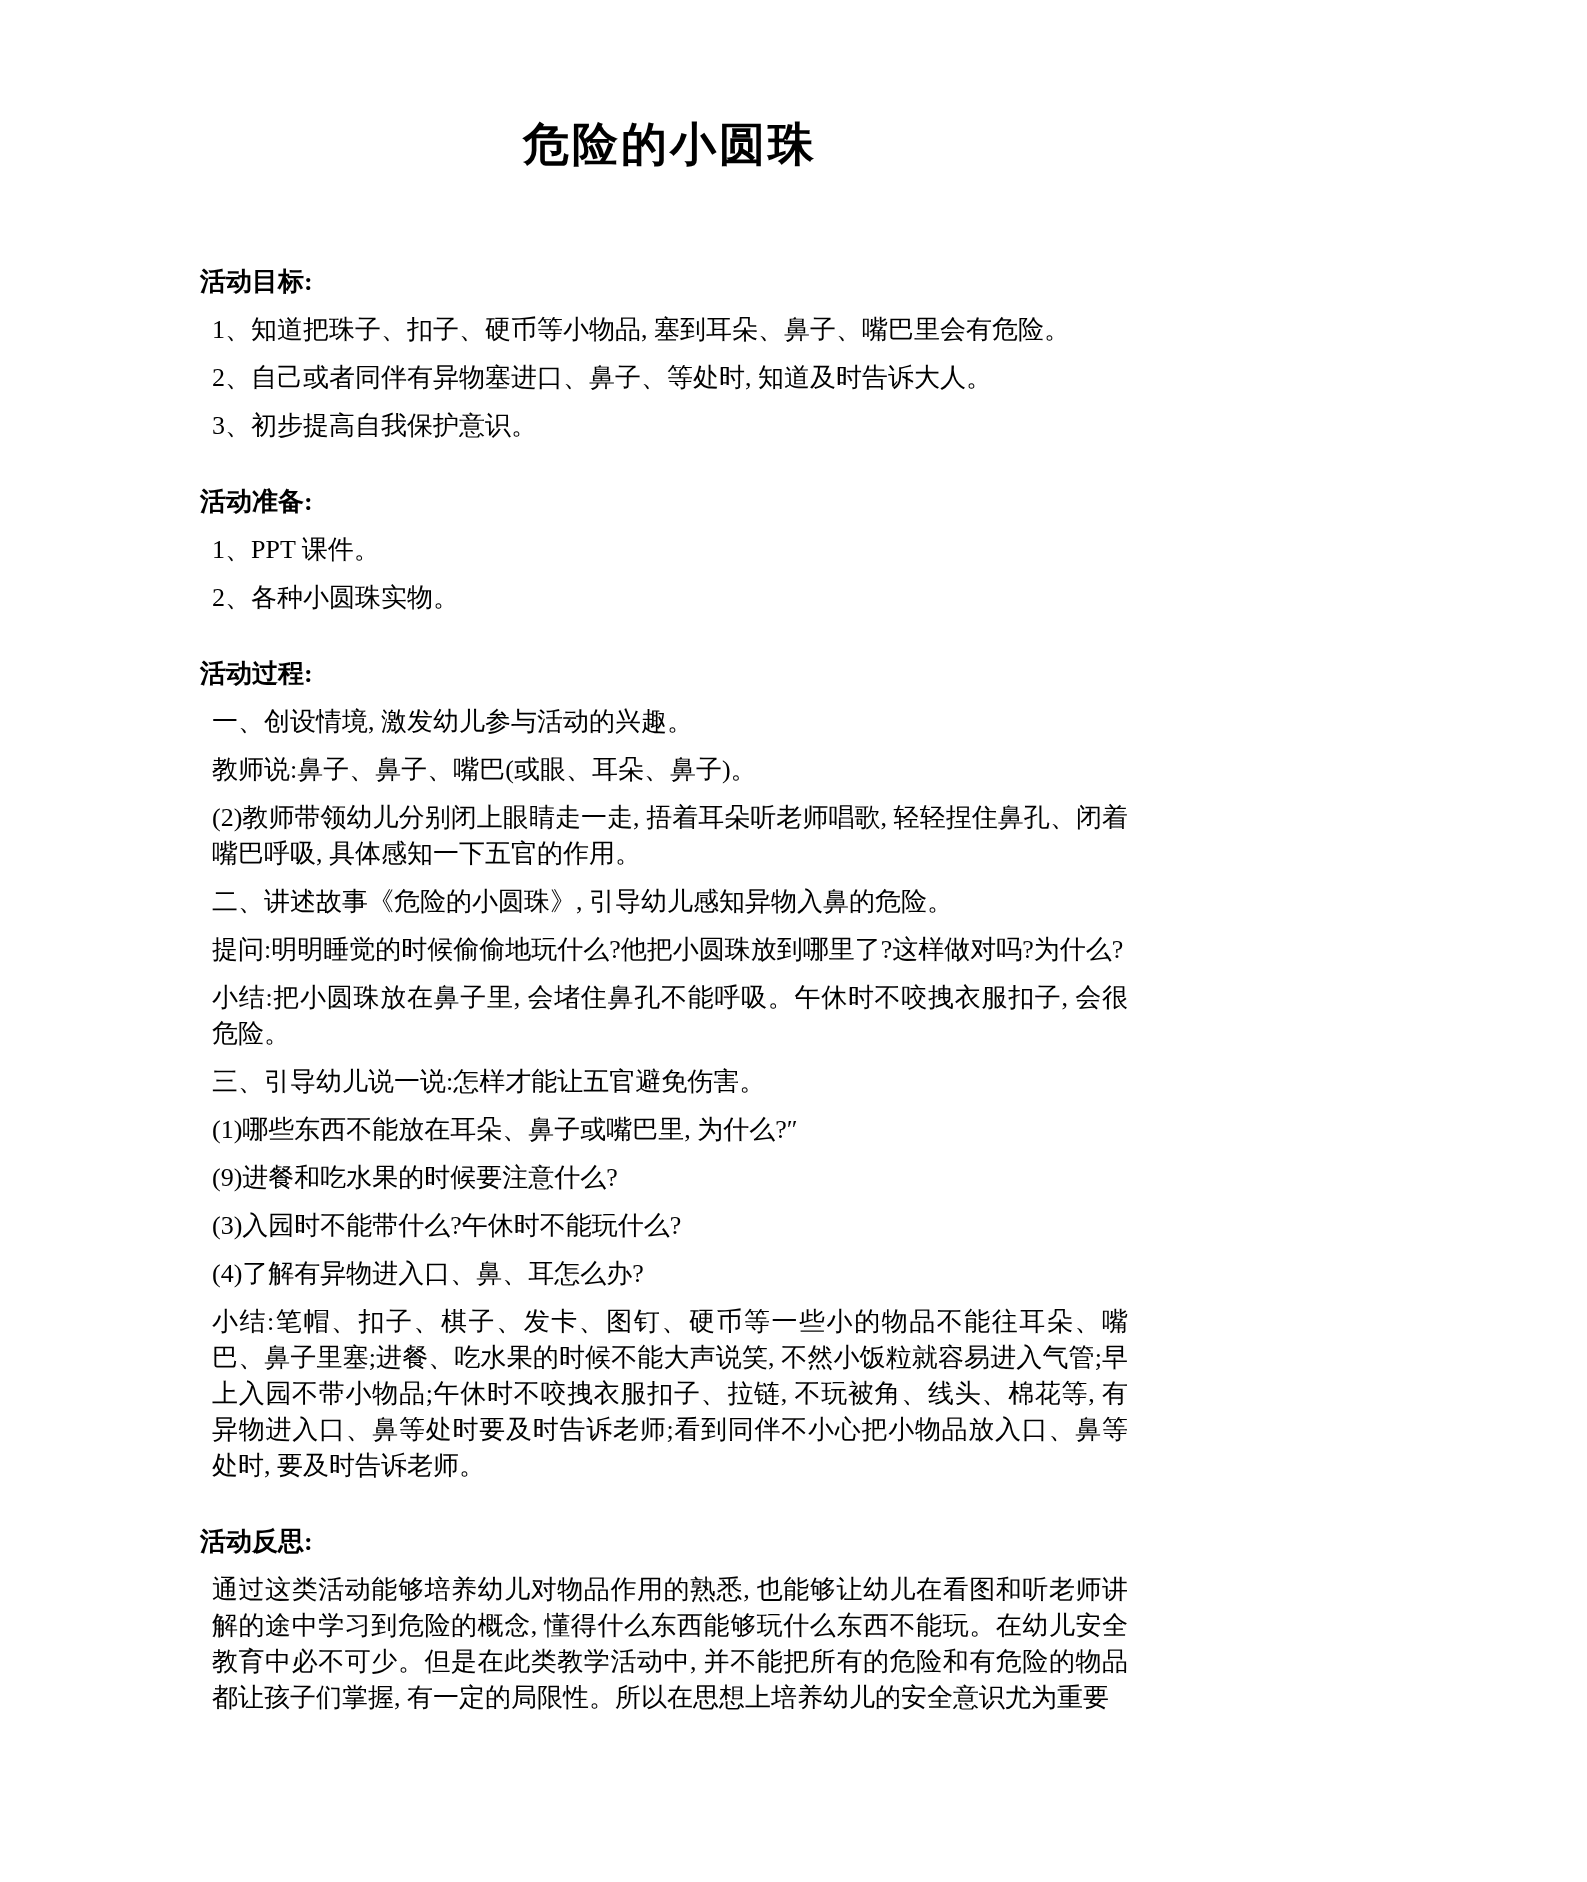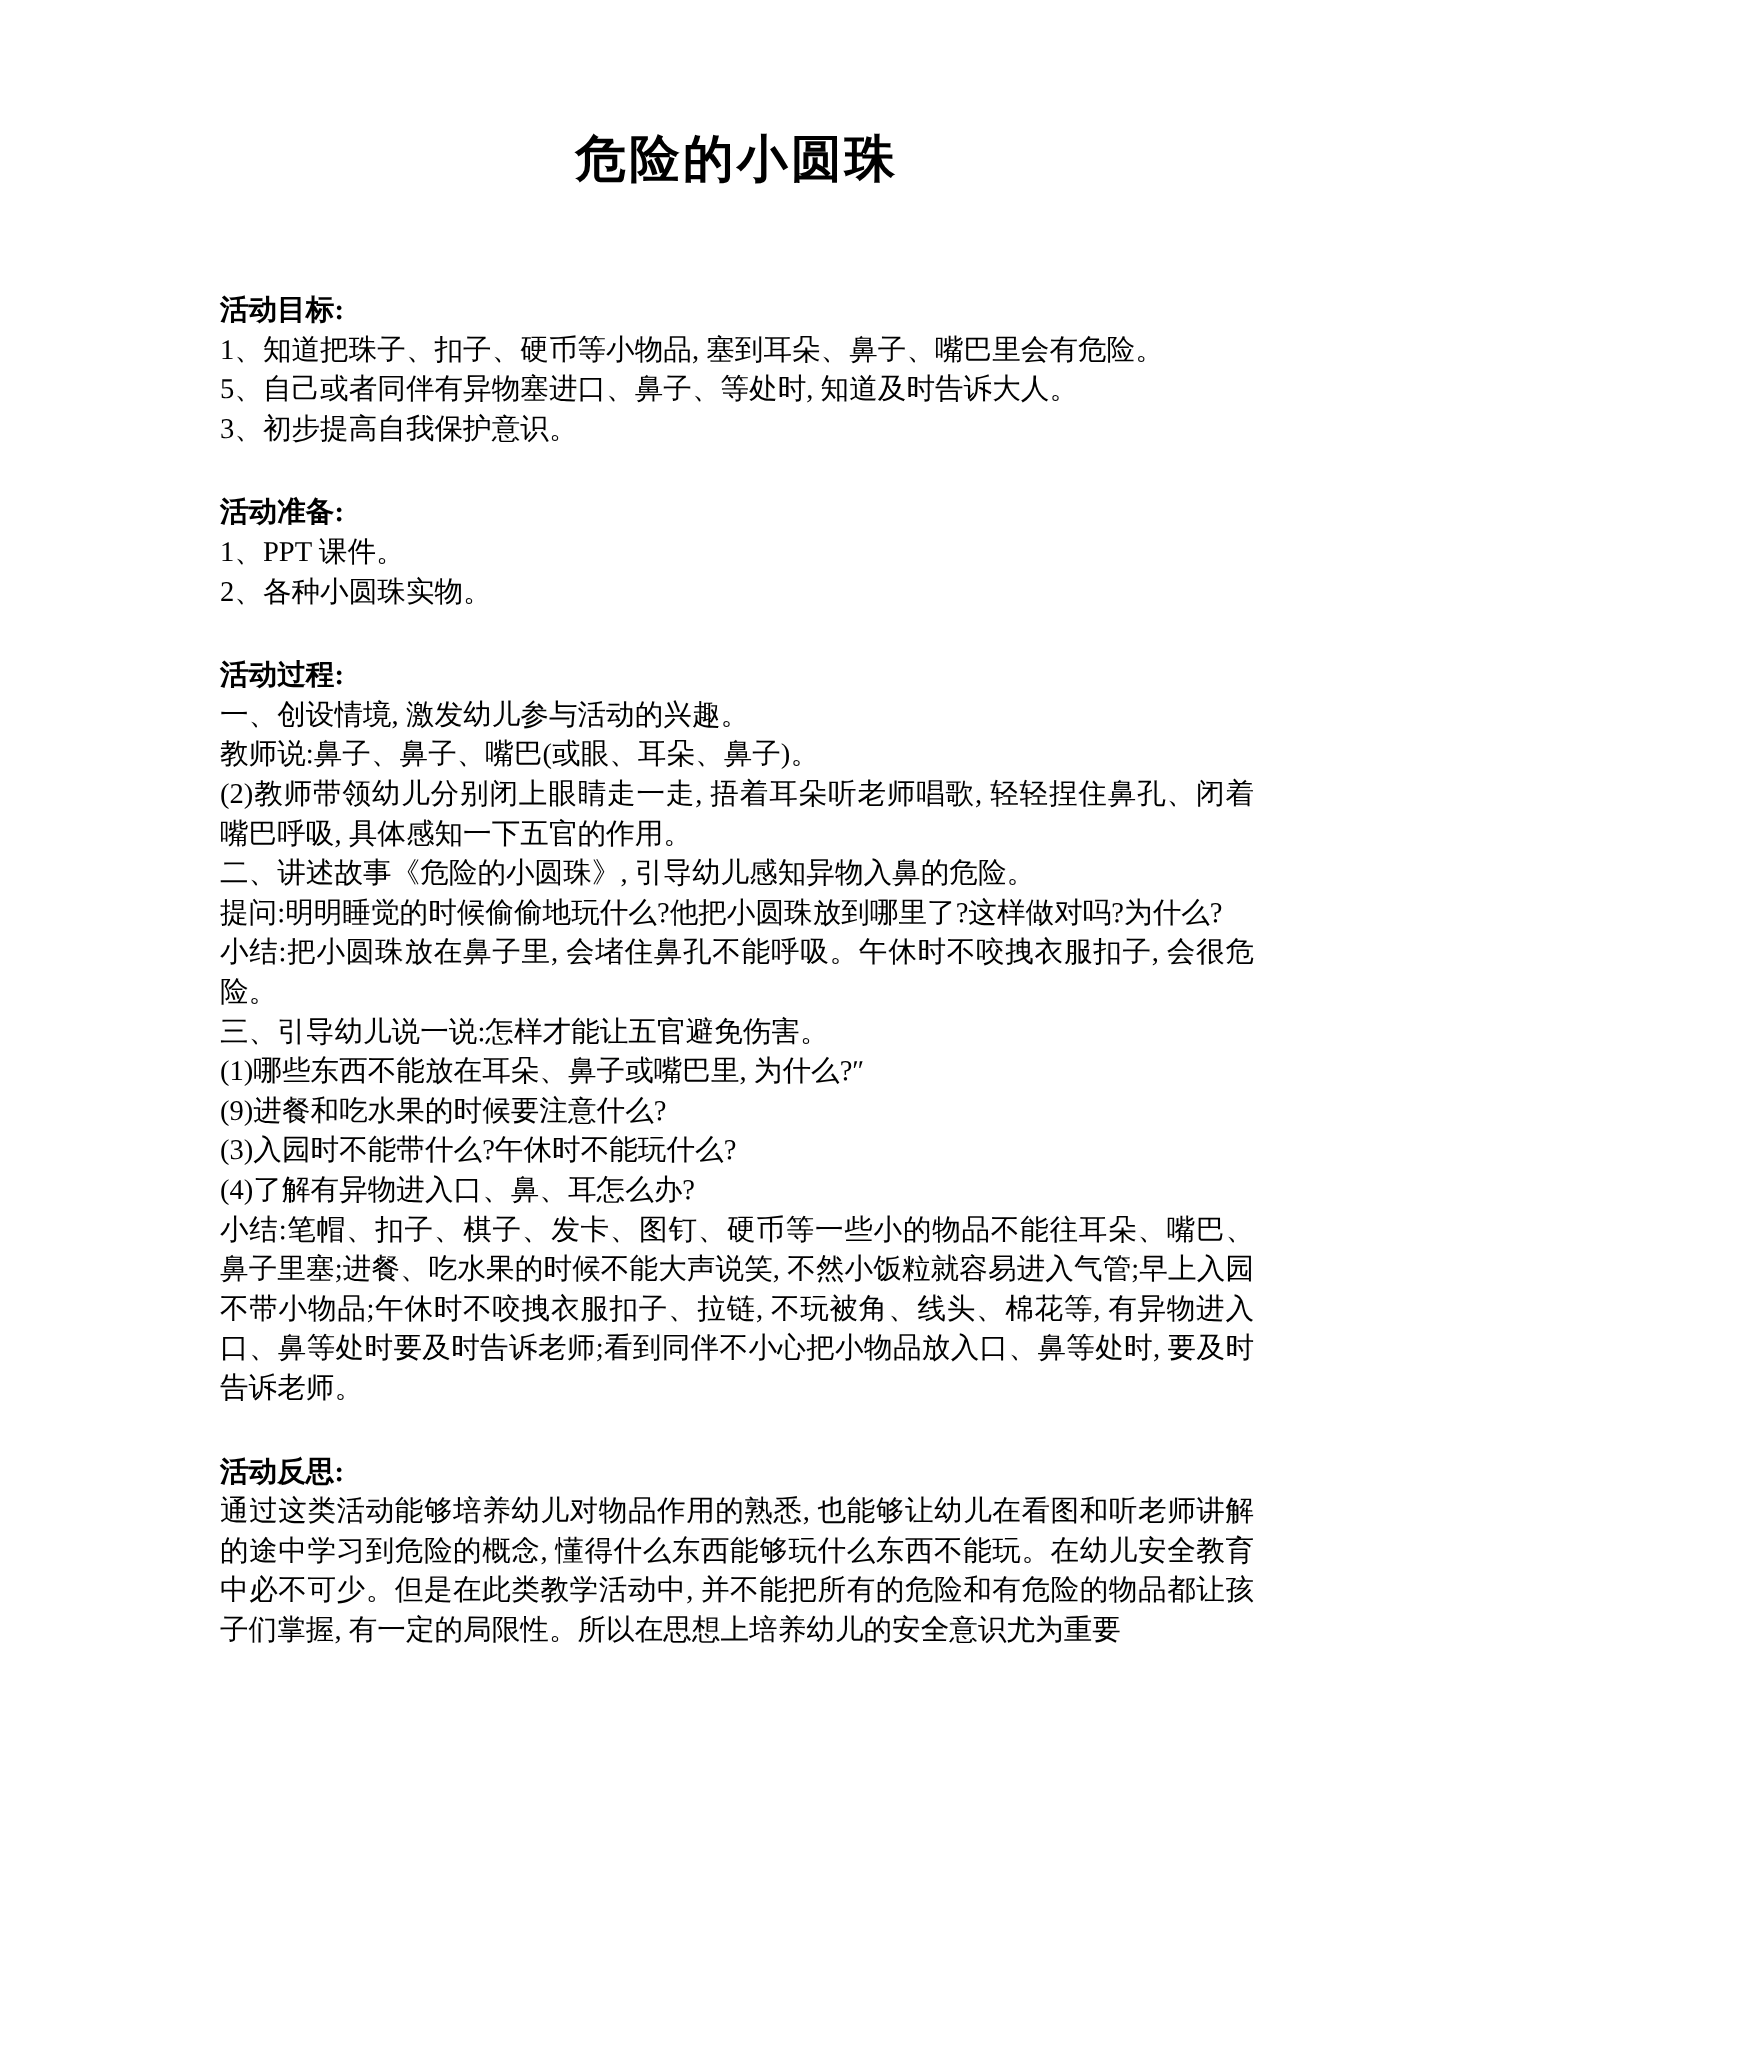--- a/index.html
+++ b/index.html
@@ -37,38 +37,38 @@
   }
   .heading {
     font-size: 26px;
     line-height: 36px;
     font-weight: 700;
     margin: 0;
   }
   .line {
     font-size: 26px;
     line-height: 36px;
-    margin: 0;
+    margin: 12px;
     text-align: justify;
     word-break: break-all;
   }
 </style>
 </head>
 <body>
 
 <div class="page">
   <div class="content">
     <h1 class="title">危险的小圆珠</h1>
     <div id="sections">
   <section class="doc-section">
     <h2 class="heading">活动目标:</h2>
     <div class="lines">
   <p class="line">1、知道把珠子、扣子、硬币等小物品, 塞到耳朵、鼻子、嘴巴里会有危险。</p>
 
-  <p class="line">5、自己或者同伴有异物塞进口、鼻子、等处时, 知道及时告诉大人。</p>
+  <p class="line">2、自己或者同伴有异物塞进口、鼻子、等处时, 知道及时告诉大人。</p>
 
   <p class="line">3、初步提高自我保护意识。</p>
 </div>
   </section>
 
   <section class="doc-section">
     <h2 class="heading">活动准备:</h2>
     <div class="lines">
   <p class="line">1、PPT 课件。</p>
 

